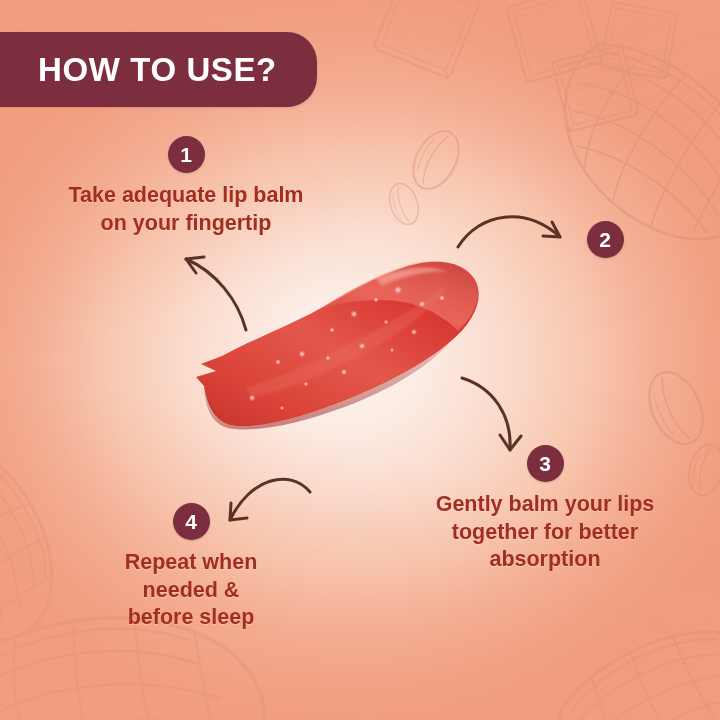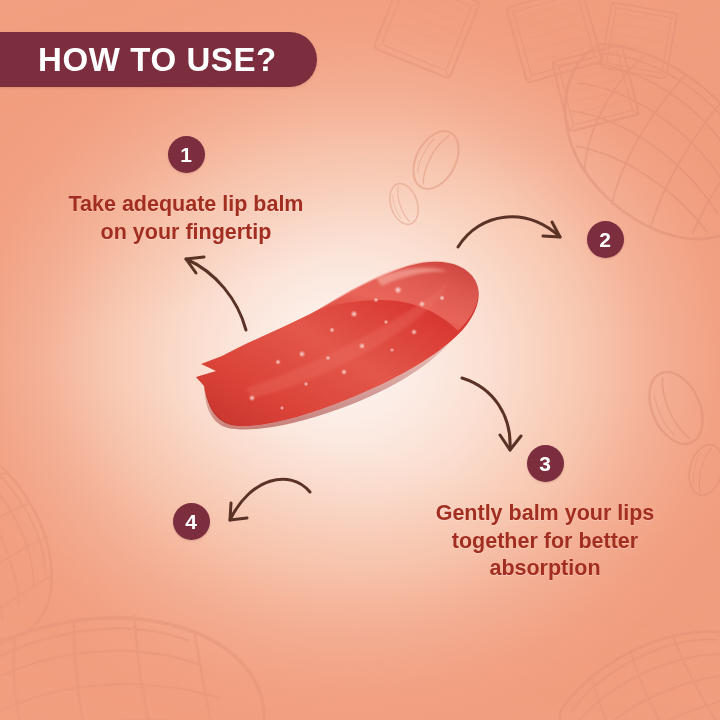--- a/index.html
+++ b/index.html
@@ -49,21 +49,21 @@
     inset: 0;
     pointer-events: none;
   }
   .bg-art svg { display:block; width:720px; height:720px; }
 
   
   .banner {
     position: absolute;
     left: 0;
     top: 32px;
-    height: 55px;
+    height: 75px;
     padding: 0 40px 0 38px;
     display: flex;
     align-items: center;
     background: #7C2E3F;
     border-top-right-radius: 30px;
     border-bottom-right-radius: 30px;
     box-shadow: 0 1px 3px rgba(120,50,50,0.18);
   }
   .banner-title {
     color: #FFFFFF;
@@ -89,21 +89,21 @@
     color: #FFFFFF;
     font-size: 21px;
     font-weight: bold;
     display: flex;
     align-items: center;
     justify-content: center;
     line-height: 1;
     box-shadow: 0 1px 2px rgba(110,45,45,0.22);
   }
   .step-text {
-    margin-top: 18px;
+    margin-top: 9px;
     color: #A22E21;
     font-size: 21.5px;
     font-weight: bold;
     line-height: 1.28;
     text-align: center;
     white-space: pre-line;
     text-shadow: 0 1px 0 rgba(255,235,225,0.35);
   }
 
   #step-1 { left: 18px;  top: 136px; width: 336px; }
@@ -310,15 +310,18 @@
 
   <div class="step" id="step-3">
     <div class="badge">3</div>
     <div class="step-text">Gently balm your lips
 together for better
 absorption</div>
   </div>
 
   <div class="step" id="step-4">
     <div class="badge">4</div>
+    <div class="step-text">Repeat when
+needed &amp;
+before  sleep</div>
   </div>
 
 </div>
 
 </body></html>

